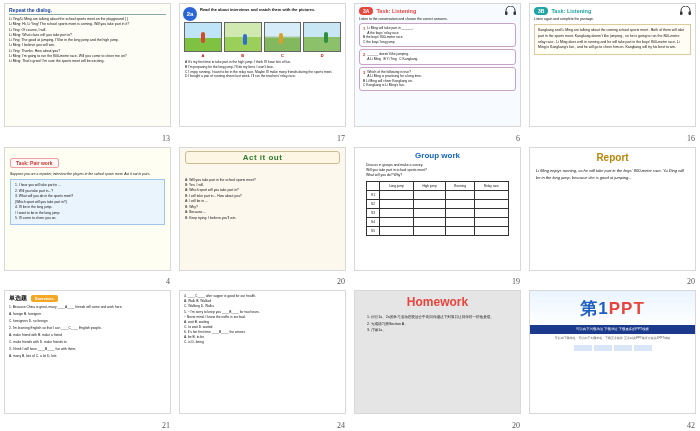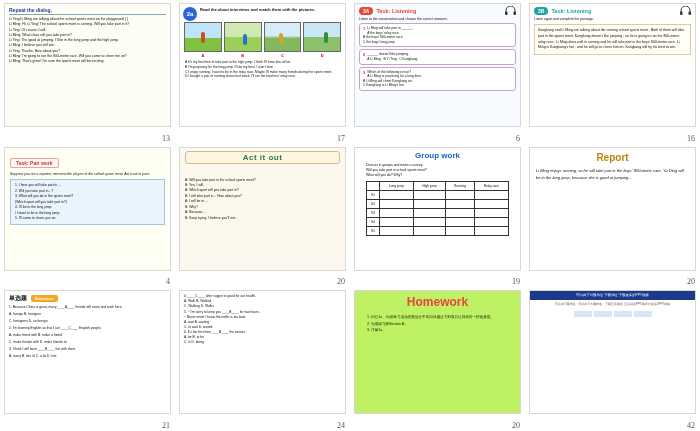--- a/index.html
+++ b/index.html
@@ -143,21 +143,21 @@
     background: #f5a623; color: #fff; font-size: 4px; font-weight: bold;
     padding: 1px 4px; border-radius: 2px;
   }
   .s21 .q { font-size: 3.3px; line-height: 1.5; color: #111; margin-top: 2px; }
 
   
   .s22 { background: #ffffff; padding: 3px 4px; }
   .s22 .q { font-size: 3.3px; line-height: 1.55; color: #111; }
 
   
-  .s23 { background: #bef264; padding: 4px 12px; }
+  .s23 { background: #e5e5e5; padding: 4px 12px; }
   .s23 .tt { color: #e8453c; font-weight: bold; font-size: 12px; text-align: center; margin-bottom: 5px; }
   .s23 .li { font-size: 3.6px; line-height: 1.8; color: #111; }
 
   
   .s24 { background: #ffffff; }
   .s24 .top {
     height: 34px; background: linear-gradient(#eaf4ff, #ffffff);
     display: flex; align-items: center; justify-content: center;
   }
   .s24 .big {
@@ -427,20 +427,23 @@
       <div class="tt">Homework</div>
       <div class="li">1. 仿照1a、2a的学习活动在校运会中向同伴描述下列项目让同伴猜一猜他是谁。</div>
       <div class="li">2. 完成练习册Section A。</div>
       <div class="li">3. 背诵1a。</div>
     </div>
     <div class="num">20</div>
   </div>
 
   <div class="cell">
     <div class="slide s24">
+      <div class="top">
+        <div class="big"><span>第</span><span>1</span><span class="ppt">PPT</span></div>
+      </div>
       <div class="blue">可以由下列载地址
 下载地址
 下载更多的PPT模板</div>
       <div class="grey">可以由下载地址 · 可以由下列载地址 · 下载更多模板
 更多精美PPT模板尽在第1PPT网站</div>
       <div class="bars">
           <i></i>
           <i></i>
           <i></i>
           <i></i>

